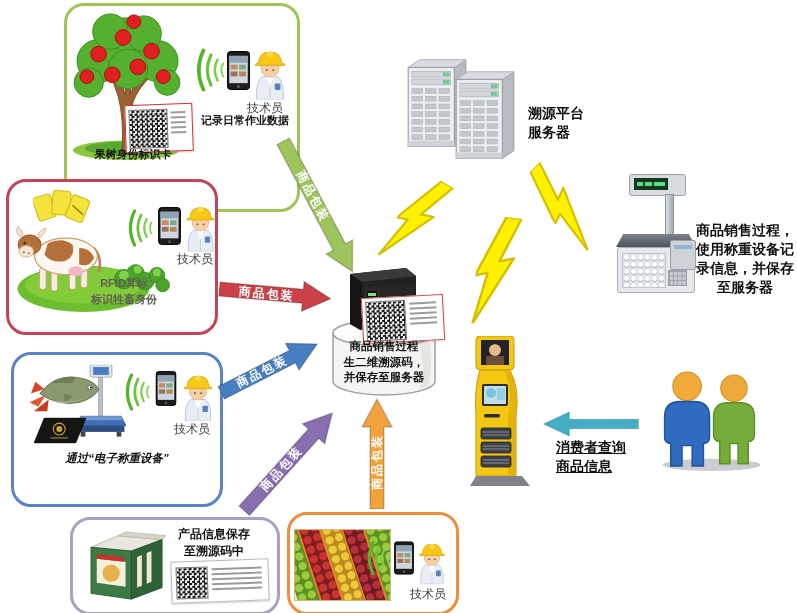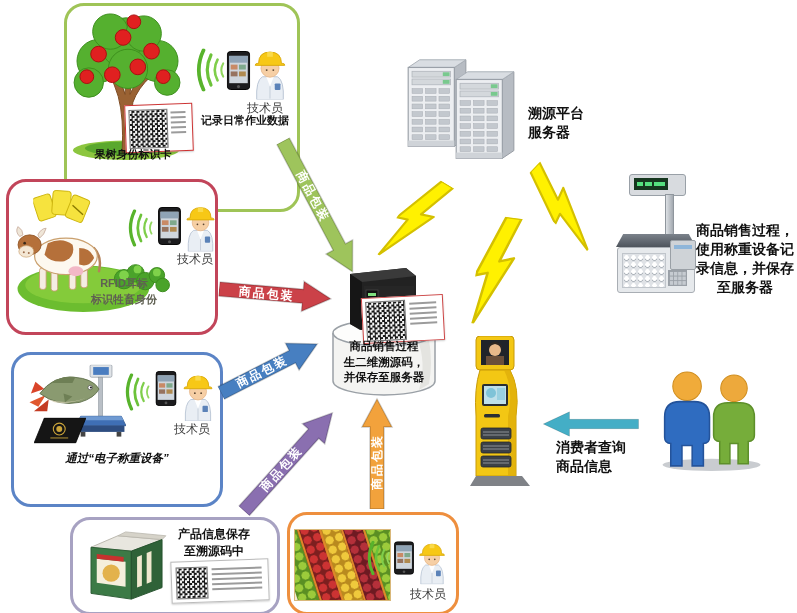--- a/index.html
+++ b/index.html
@@ -499,18 +499,18 @@
   <svg class="abs" style="left:464px;top:336px" width="72" height="152" viewBox="0 0 72 152">
       <use href="#sym-kiosk"></use>
     </svg>
 
   <svg class="abs" style="left:650px;top:370px" width="118" height="102" viewBox="0 0 115 100">
       <use href="#sym-people"></use>
     </svg>
   <svg class="abs" style="left:538px;top:410px" width="104" height="28" viewBox="0 0 104 30">
     <polygon points="104,10 30,10 30,2 2,15 30,28 30,20 104,20" style="fill:var(--teal-arrow)" stroke="rgba(0,0,0,0.15)" stroke-width="1"></polygon>
   </svg>
-  <div class="cap big" style="left:556px;top:438px;width:100px;">
+  <div class="cap big" style="left:556px;top:438px;width:100px;text-decoration:underline;">
     <div>消费者查询</div>
     <div>商品信息</div>
   </div>
 
 </div>
 
 </body></html>

